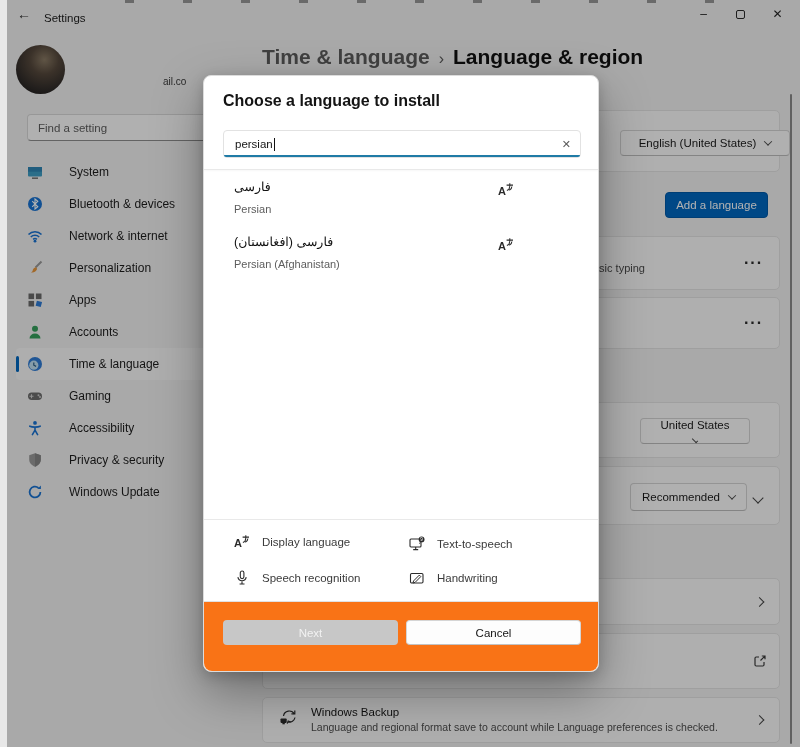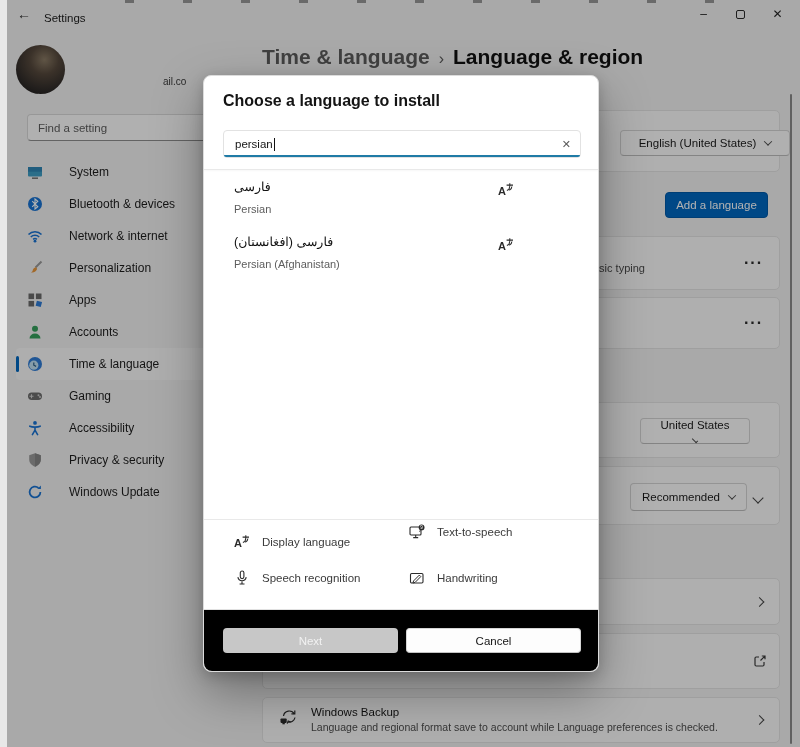--- a/index.html
+++ b/index.html
@@ -104,24 +104,24 @@
              box-shadow:0 1px 2px rgba(0,0,0,0.05); }
 
   .res-row { position:absolute; left:0; width:100%; height:52px; }
   .res-row.r0 { top:100px; } .res-row.r1 { top:155px; }
   .res-native { position:absolute; left:30px; top:3px; font-size:12.5px; color:#101010; }
   .res-en { position:absolute; left:30px; top:27px; font-size:11px; color:#5d5d5d; }
   .res-ico { position:absolute; left:294px; top:6px; }
 
   .legend { position:absolute; left:0; top:443px; width:100%; height:92px; border-top:1px solid #e9e9e9; }
   .lg-item { position:absolute; display:flex; align-items:center; gap:12px; font-size:11.5px; color:#3b3b3b; }
-  .lg-0 { left:30px; top:14px; } .lg-1 { left:205px; top:4px; }
+  .lg-0 { left:30px; top:14px; } .lg-1 { left:205px; top:16px; }
   .lg-2 { left:30px; top:50px; } .lg-3 { left:205px; top:50px; }
 
-  .dlg-footer { position:absolute; left:0; bottom:0; width:100%; height:62px; background:#000000;
+  .dlg-footer { position:absolute; left:0; bottom:0; width:100%; height:70px; background:#f97316;
                 border-top:1px solid #e1e1e1; border-radius:0 0 8px 8px; }
   .btn { position:absolute; top:18px; width:175px; height:25px; border-radius:4px; font-size:11.5px;
          display:flex; align-items:center; justify-content:center; }
   .btn-next { left:19px; background:#c7c7c7; color:#f2f2f2; }
   .btn-cancel { left:202px; background:#fdfdfd; border:1px solid #d5d5d5; border-bottom-color:#c2c2c2; color:#141414; }
 </style>
 </head>
 <body>
 
 <div class="window">

